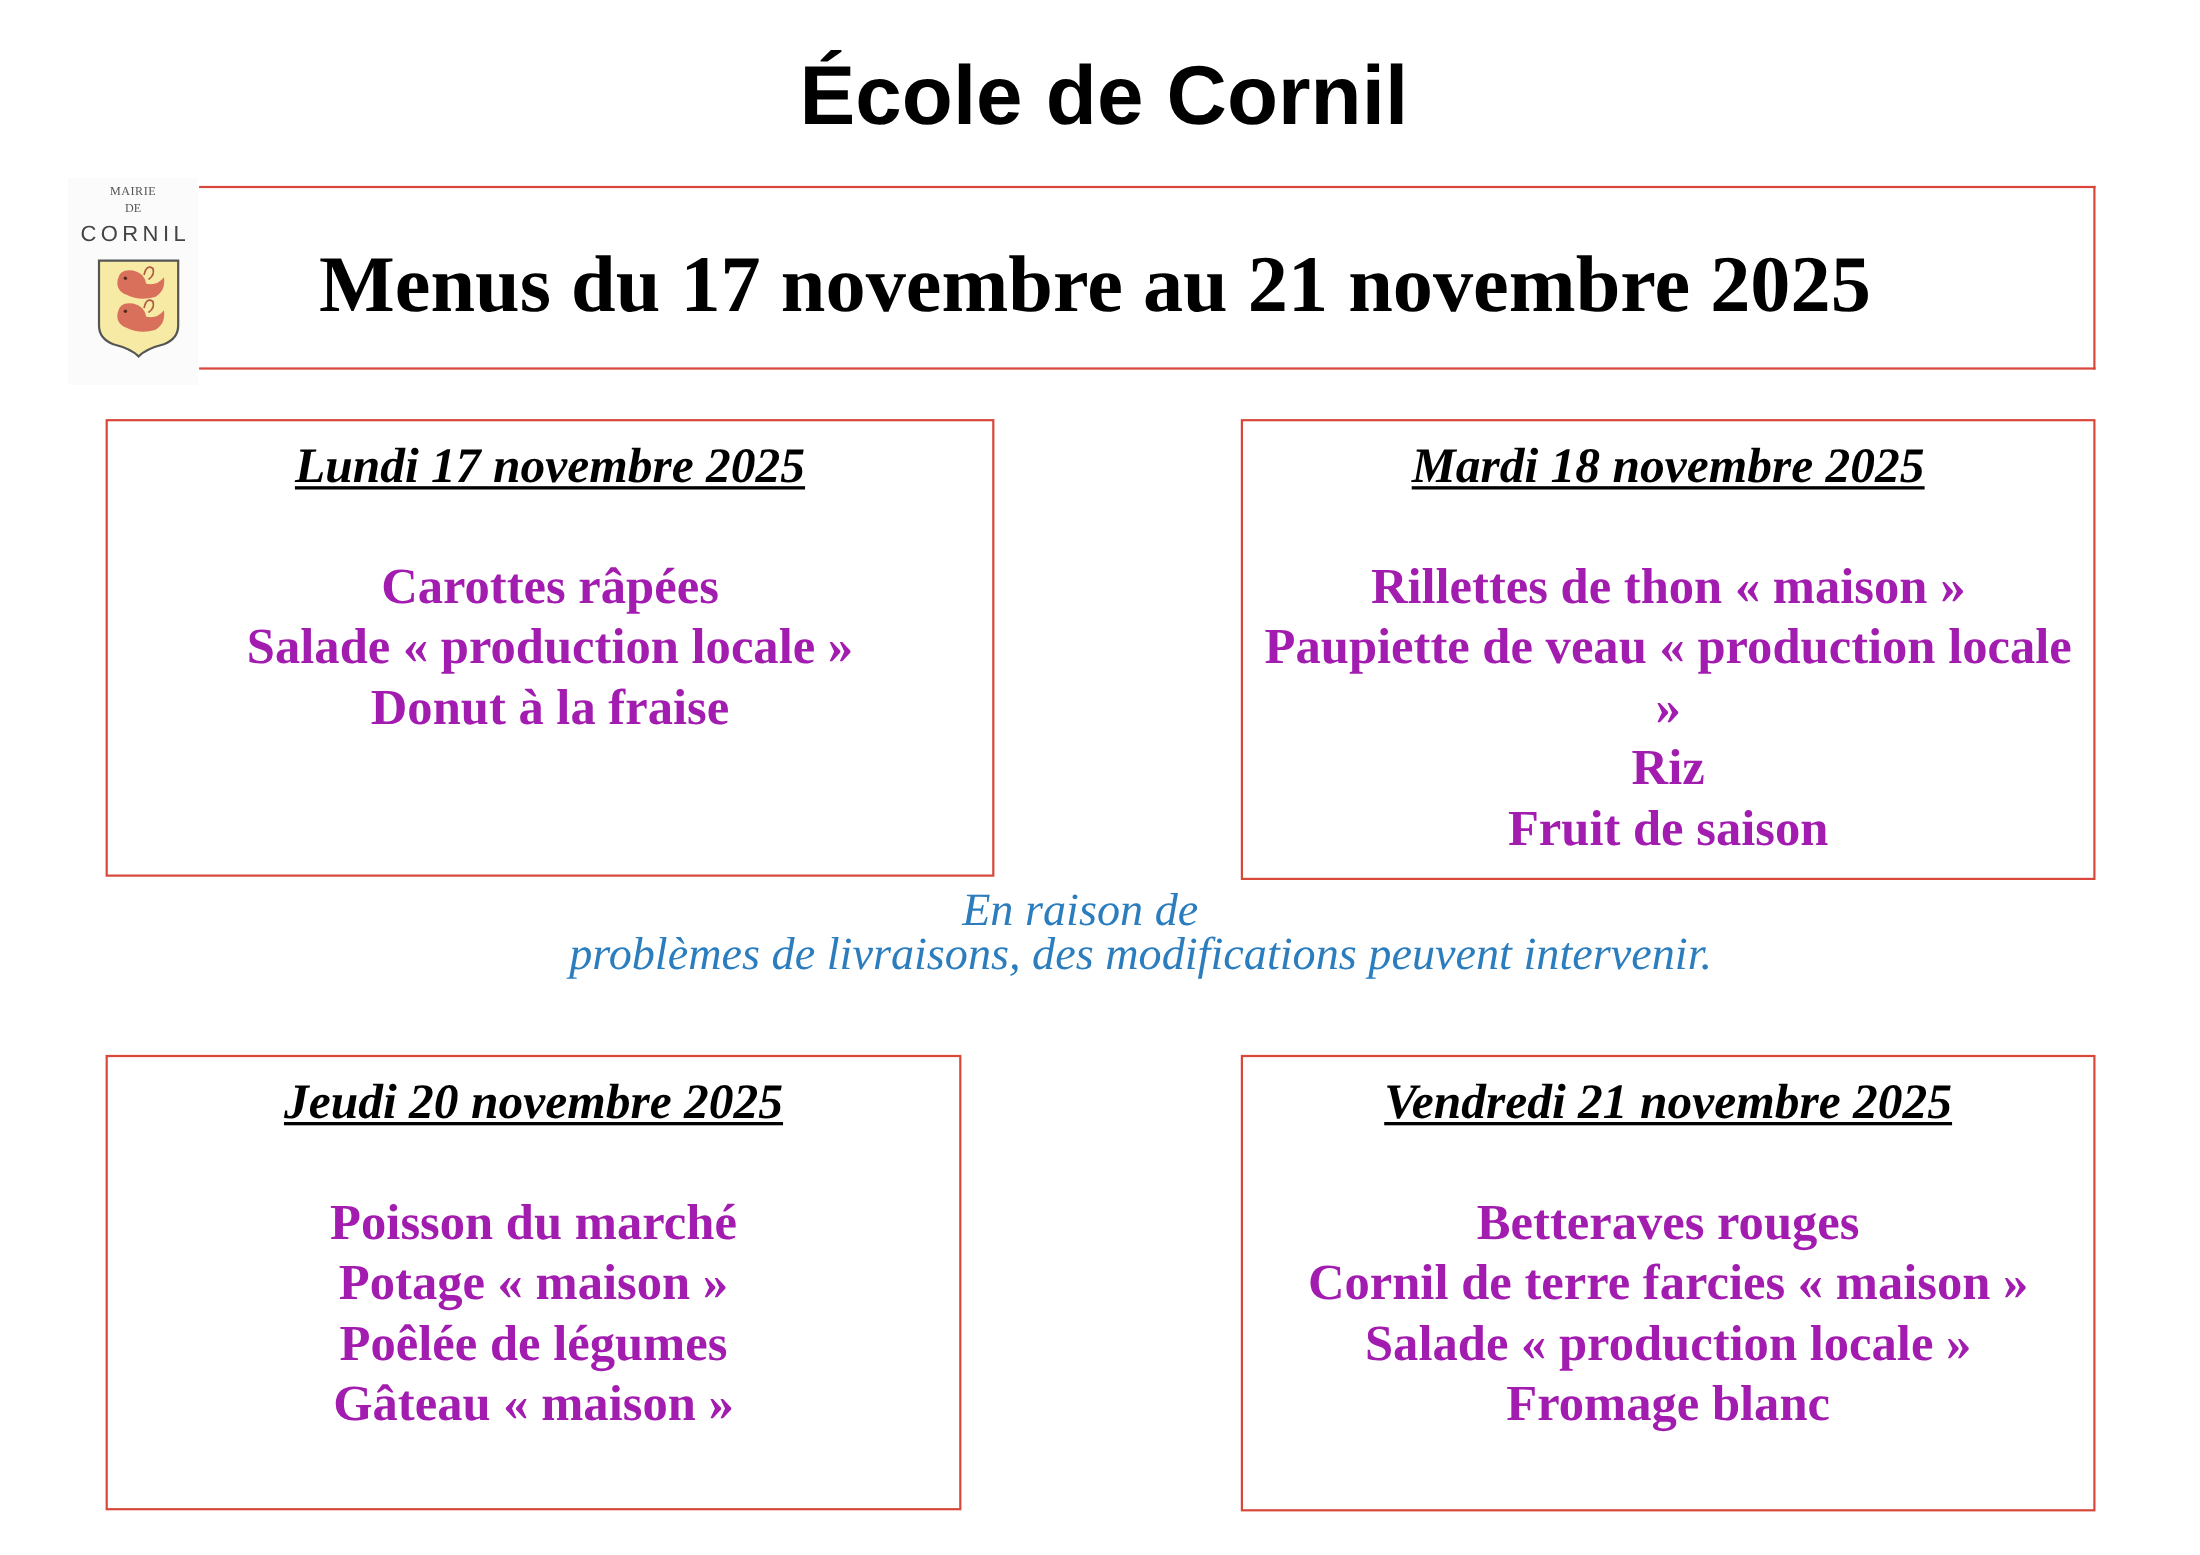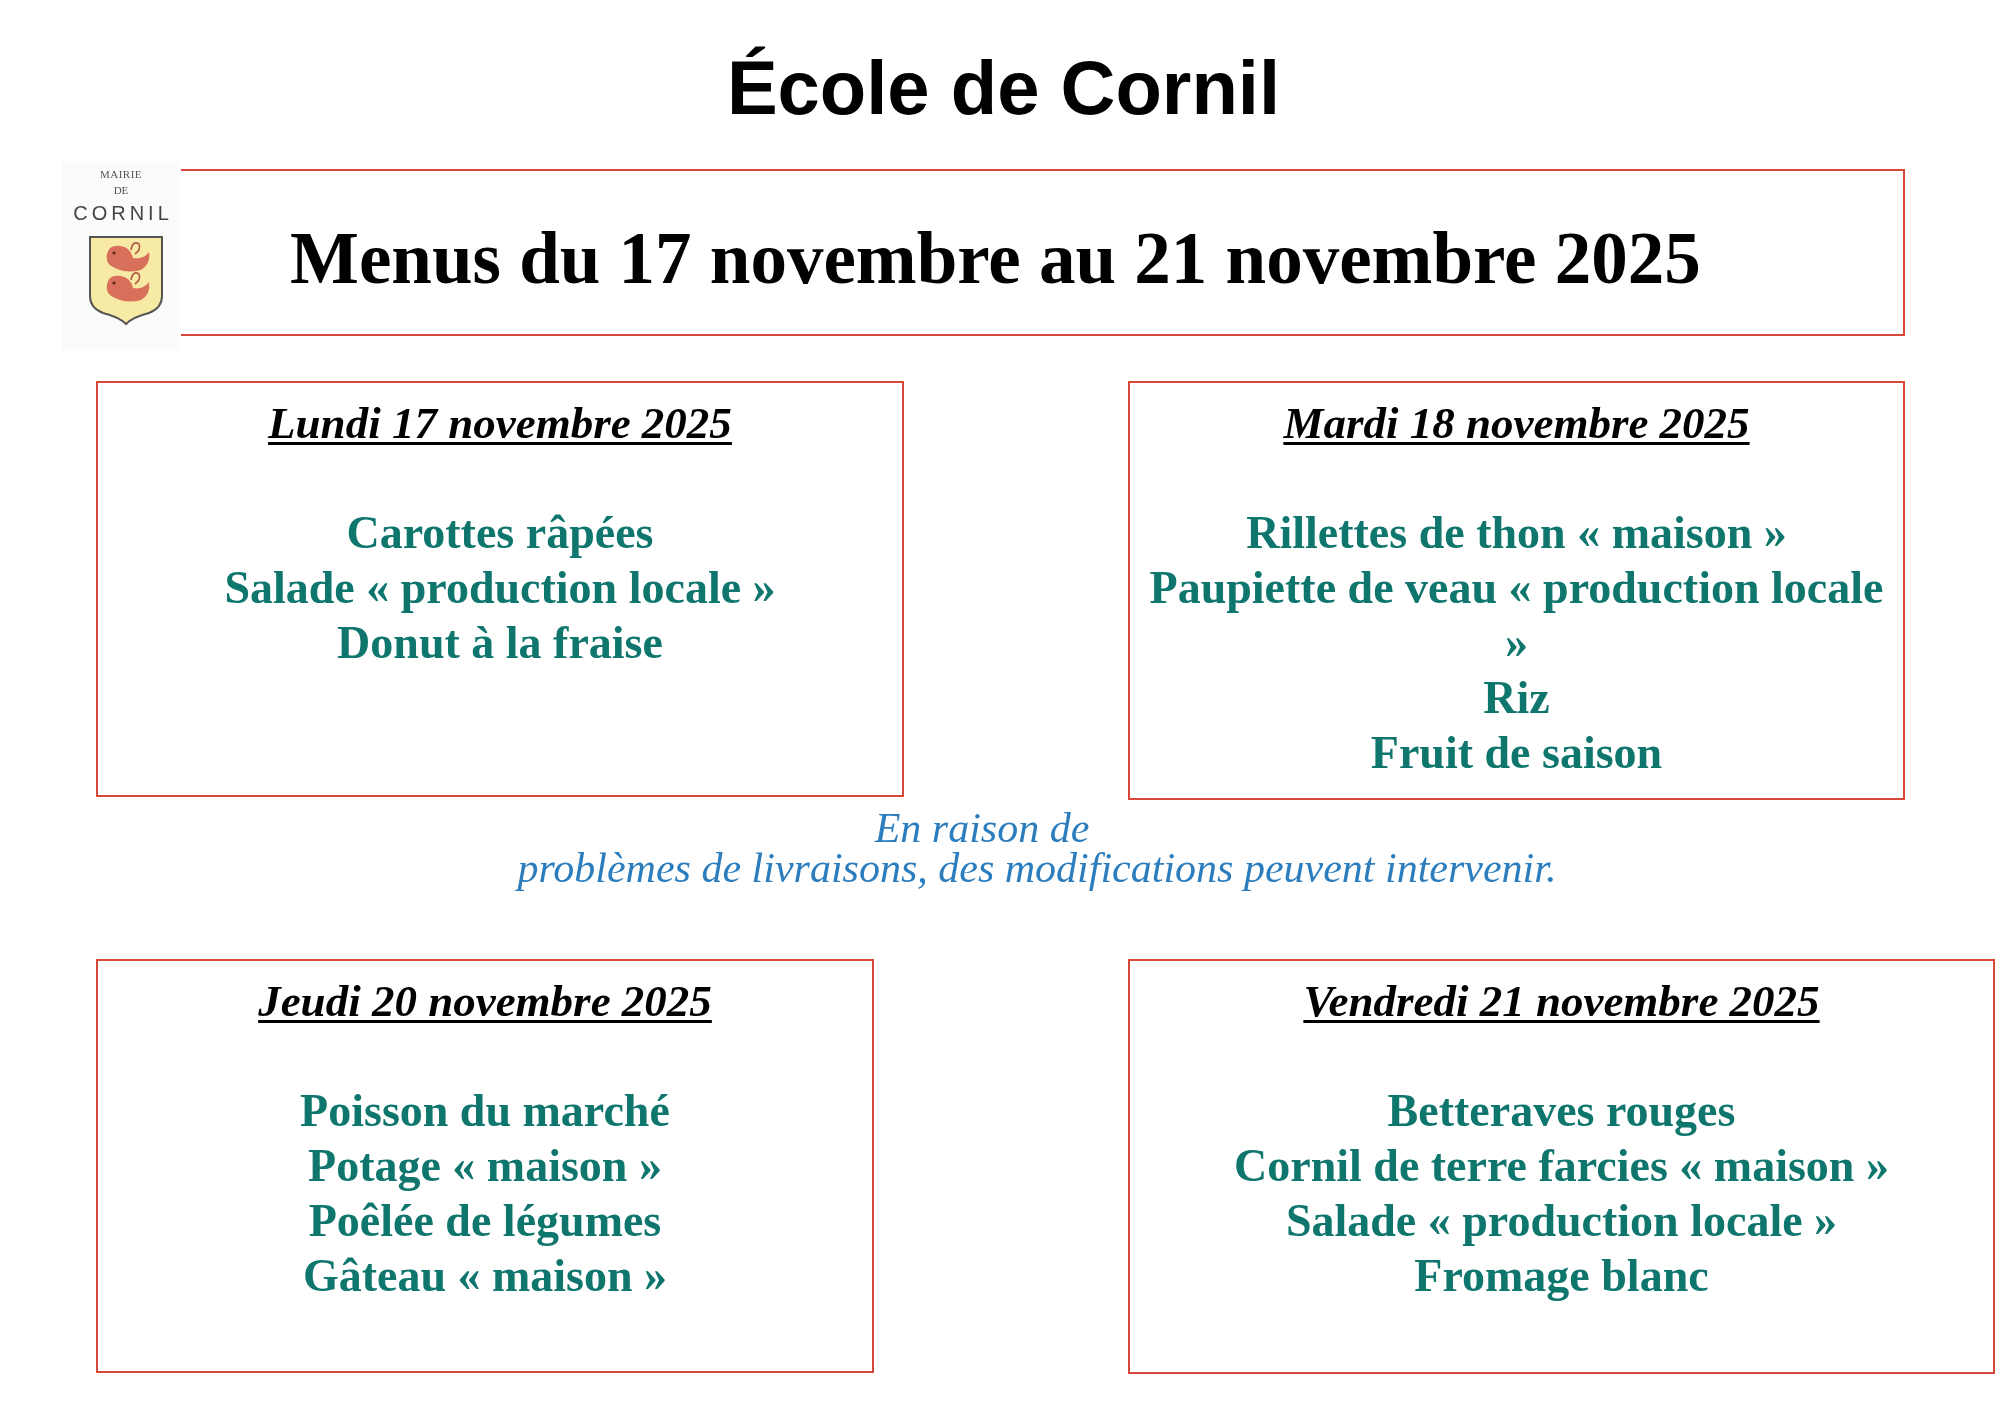--- a/index.html
+++ b/index.html
@@ -44,21 +44,21 @@
   .day-heading {
     font-family: "Liberation Serif", serif; font-weight: bold; font-style: italic;
     font-size: 45px; line-height: 55px; color: #000; margin: 0;
     text-decoration: underline; text-decoration-thickness: 3px; text-underline-offset: 4px;
   }
   .menu-list {
     list-style: none; margin: 54px 0 0 0; padding: 0;
   }
   .menu-item {
     font-family: "Liberation Serif", serif; font-weight: bold;
-    font-size: 46px; line-height: 55px; color: #0f766e;
+    font-size: 46px; line-height: 55px; color: #a21caf;
   }
   .notice {
     position: absolute; left: 0; top: 808px; width: 2000px; text-align: center;
     font-family: "Liberation Serif", serif; font-style: italic;
     font-size: 42px; line-height: 40px; color: #2b7dbd;
   }
   .notice-line { display: block; }
   .notice-line1 { padding-right: 36px; }
   .notice-line2 { padding-left: 74px; }
 </style>
@@ -117,21 +117,21 @@
 <div class="day-box" style="left:96px; top:959px; width:778px; height:414px;">
   <h2 class="day-heading">Jeudi 20 novembre 2025</h2>
   <ul class="menu-list">
     <li class="menu-item">Poisson du marché</li>
     <li class="menu-item">Potage « maison »</li>
     <li class="menu-item">Poêlée de légumes</li>
     <li class="menu-item">Gâteau « maison »</li>
   </ul>
 </div>
 
-<div class="day-box" style="left:1128px; top:959px; width:867px; height:415px;">
+<div class="day-box" style="left:1128px; top:959px; width:777px; height:415px;">
   <h2 class="day-heading">Vendredi 21 novembre 2025</h2>
   <ul class="menu-list">
     <li class="menu-item">Betteraves rouges</li>
     <li class="menu-item">Cornil de terre farcies « maison »</li>
     <li class="menu-item">Salade « production locale »</li>
     <li class="menu-item">Fromage blanc</li>
   </ul>
 </div>
 
 </body></html>

